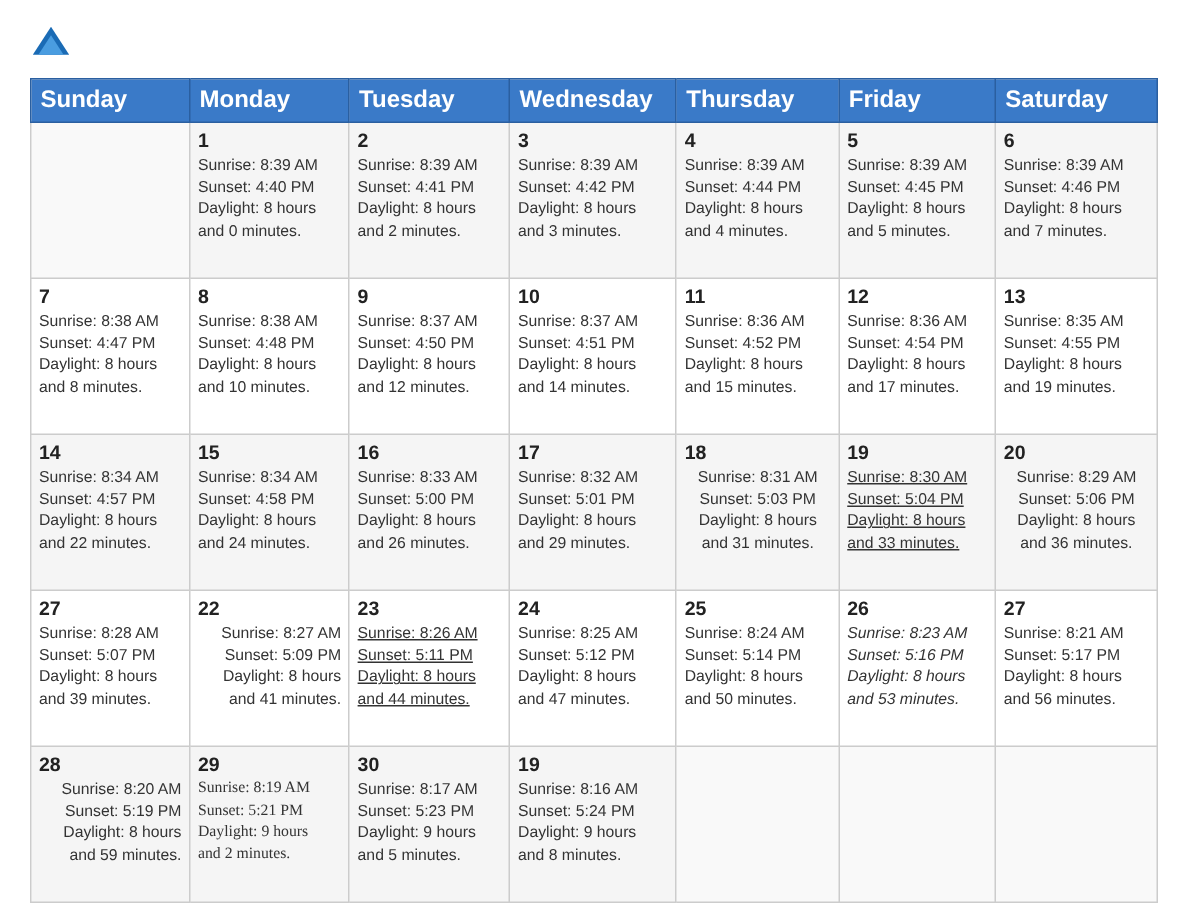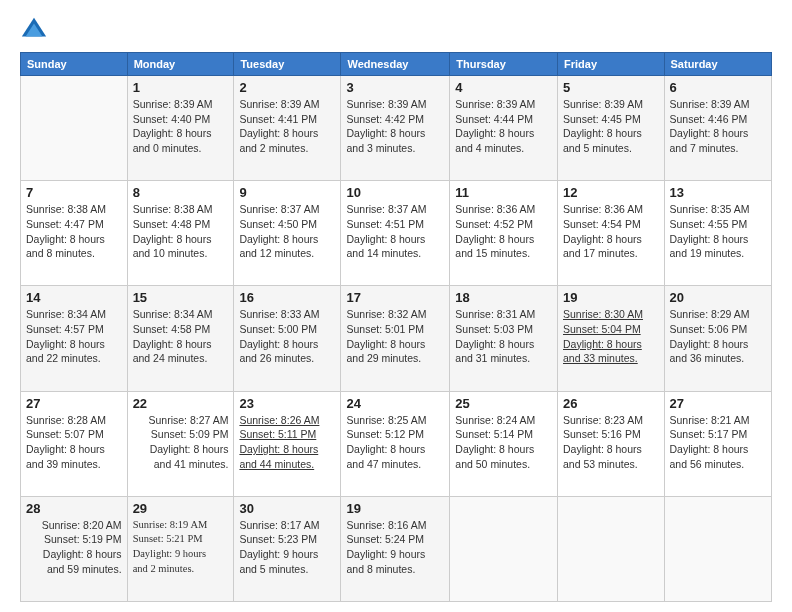--- a/index.html
+++ b/index.html
@@ -57,21 +57,21 @@
       flex: 1;
       border-collapse: collapse;
       width: 100%;
       font-size: 11px;
     }
     .calendar th {
       background: #3a7ac8;
       color: #fff;
       text-align: left;
       padding: 5px 6px;
-      font-size: 11px;
+      font-size: 16px;
       font-weight: bold;
       border: 1px solid #2a5fa0;
     }
     .calendar td {
       vertical-align: top;
       padding: 4px 5px;
       border: 1px solid #ccc;
       width: 113px;
       background: #fff;
       height: 88px;
@@ -252,35 +252,35 @@
           </td>
           <td>
             <span class="day-number">17</span>
             <div class="day-info" style="white-space: pre-line;">Sunrise: 8:32 AM
 Sunset: 5:01 PM
 Daylight: 8 hours
 and 29 minutes.</div>
           </td>
           <td>
             <span class="day-number">18</span>
-            <div class="day-info" style="white-space: pre-line;">Sunrise: 8:31 AM
+            <div class="day-info" style="white-space: pre-line; text-align: center;">Sunrise: 8:31 AM
 Sunset: 5:03 PM
 Daylight: 8 hours
 and 31 minutes.</div>
           </td>
           <td>
             <span class="day-number">19</span>
             <div class="day-info" style="white-space: pre-line; text-decoration: underline;">Sunrise: 8:30 AM
 Sunset: 5:04 PM
 Daylight: 8 hours
 and 33 minutes.</div>
           </td>
           <td>
             <span class="day-number">20</span>
-            <div class="day-info" style="white-space: pre-line;">Sunrise: 8:29 AM
+            <div class="day-info" style="white-space: pre-line; text-align: center;">Sunrise: 8:29 AM
 Sunset: 5:06 PM
 Daylight: 8 hours
 and 36 minutes.</div>
           </td>
         </tr>
         <tr>
           <td>
             <span class="day-number">27</span>
             <div class="day-info" style="white-space: pre-line;">Sunrise: 8:28 AM
 Sunset: 5:07 PM
@@ -310,21 +310,21 @@
           </td>
           <td>
             <span class="day-number">25</span>
             <div class="day-info" style="white-space: pre-line;">Sunrise: 8:24 AM
 Sunset: 5:14 PM
 Daylight: 8 hours
 and 50 minutes.</div>
           </td>
           <td>
             <span class="day-number">26</span>
-            <div class="day-info" style="white-space: pre-line;">Sunrise: 8:23 AM
+            <div class="day-info" style="white-space: pre-line; font-style: italic;">Sunrise: 8:23 AM
 Sunset: 5:16 PM
 Daylight: 8 hours
 and 53 minutes.</div>
           </td>
           <td>
             <span class="day-number">27</span>
             <div class="day-info" style="white-space: pre-line;">Sunrise: 8:21 AM
 Sunset: 5:17 PM
 Daylight: 8 hours
 and 56 minutes.</div>

